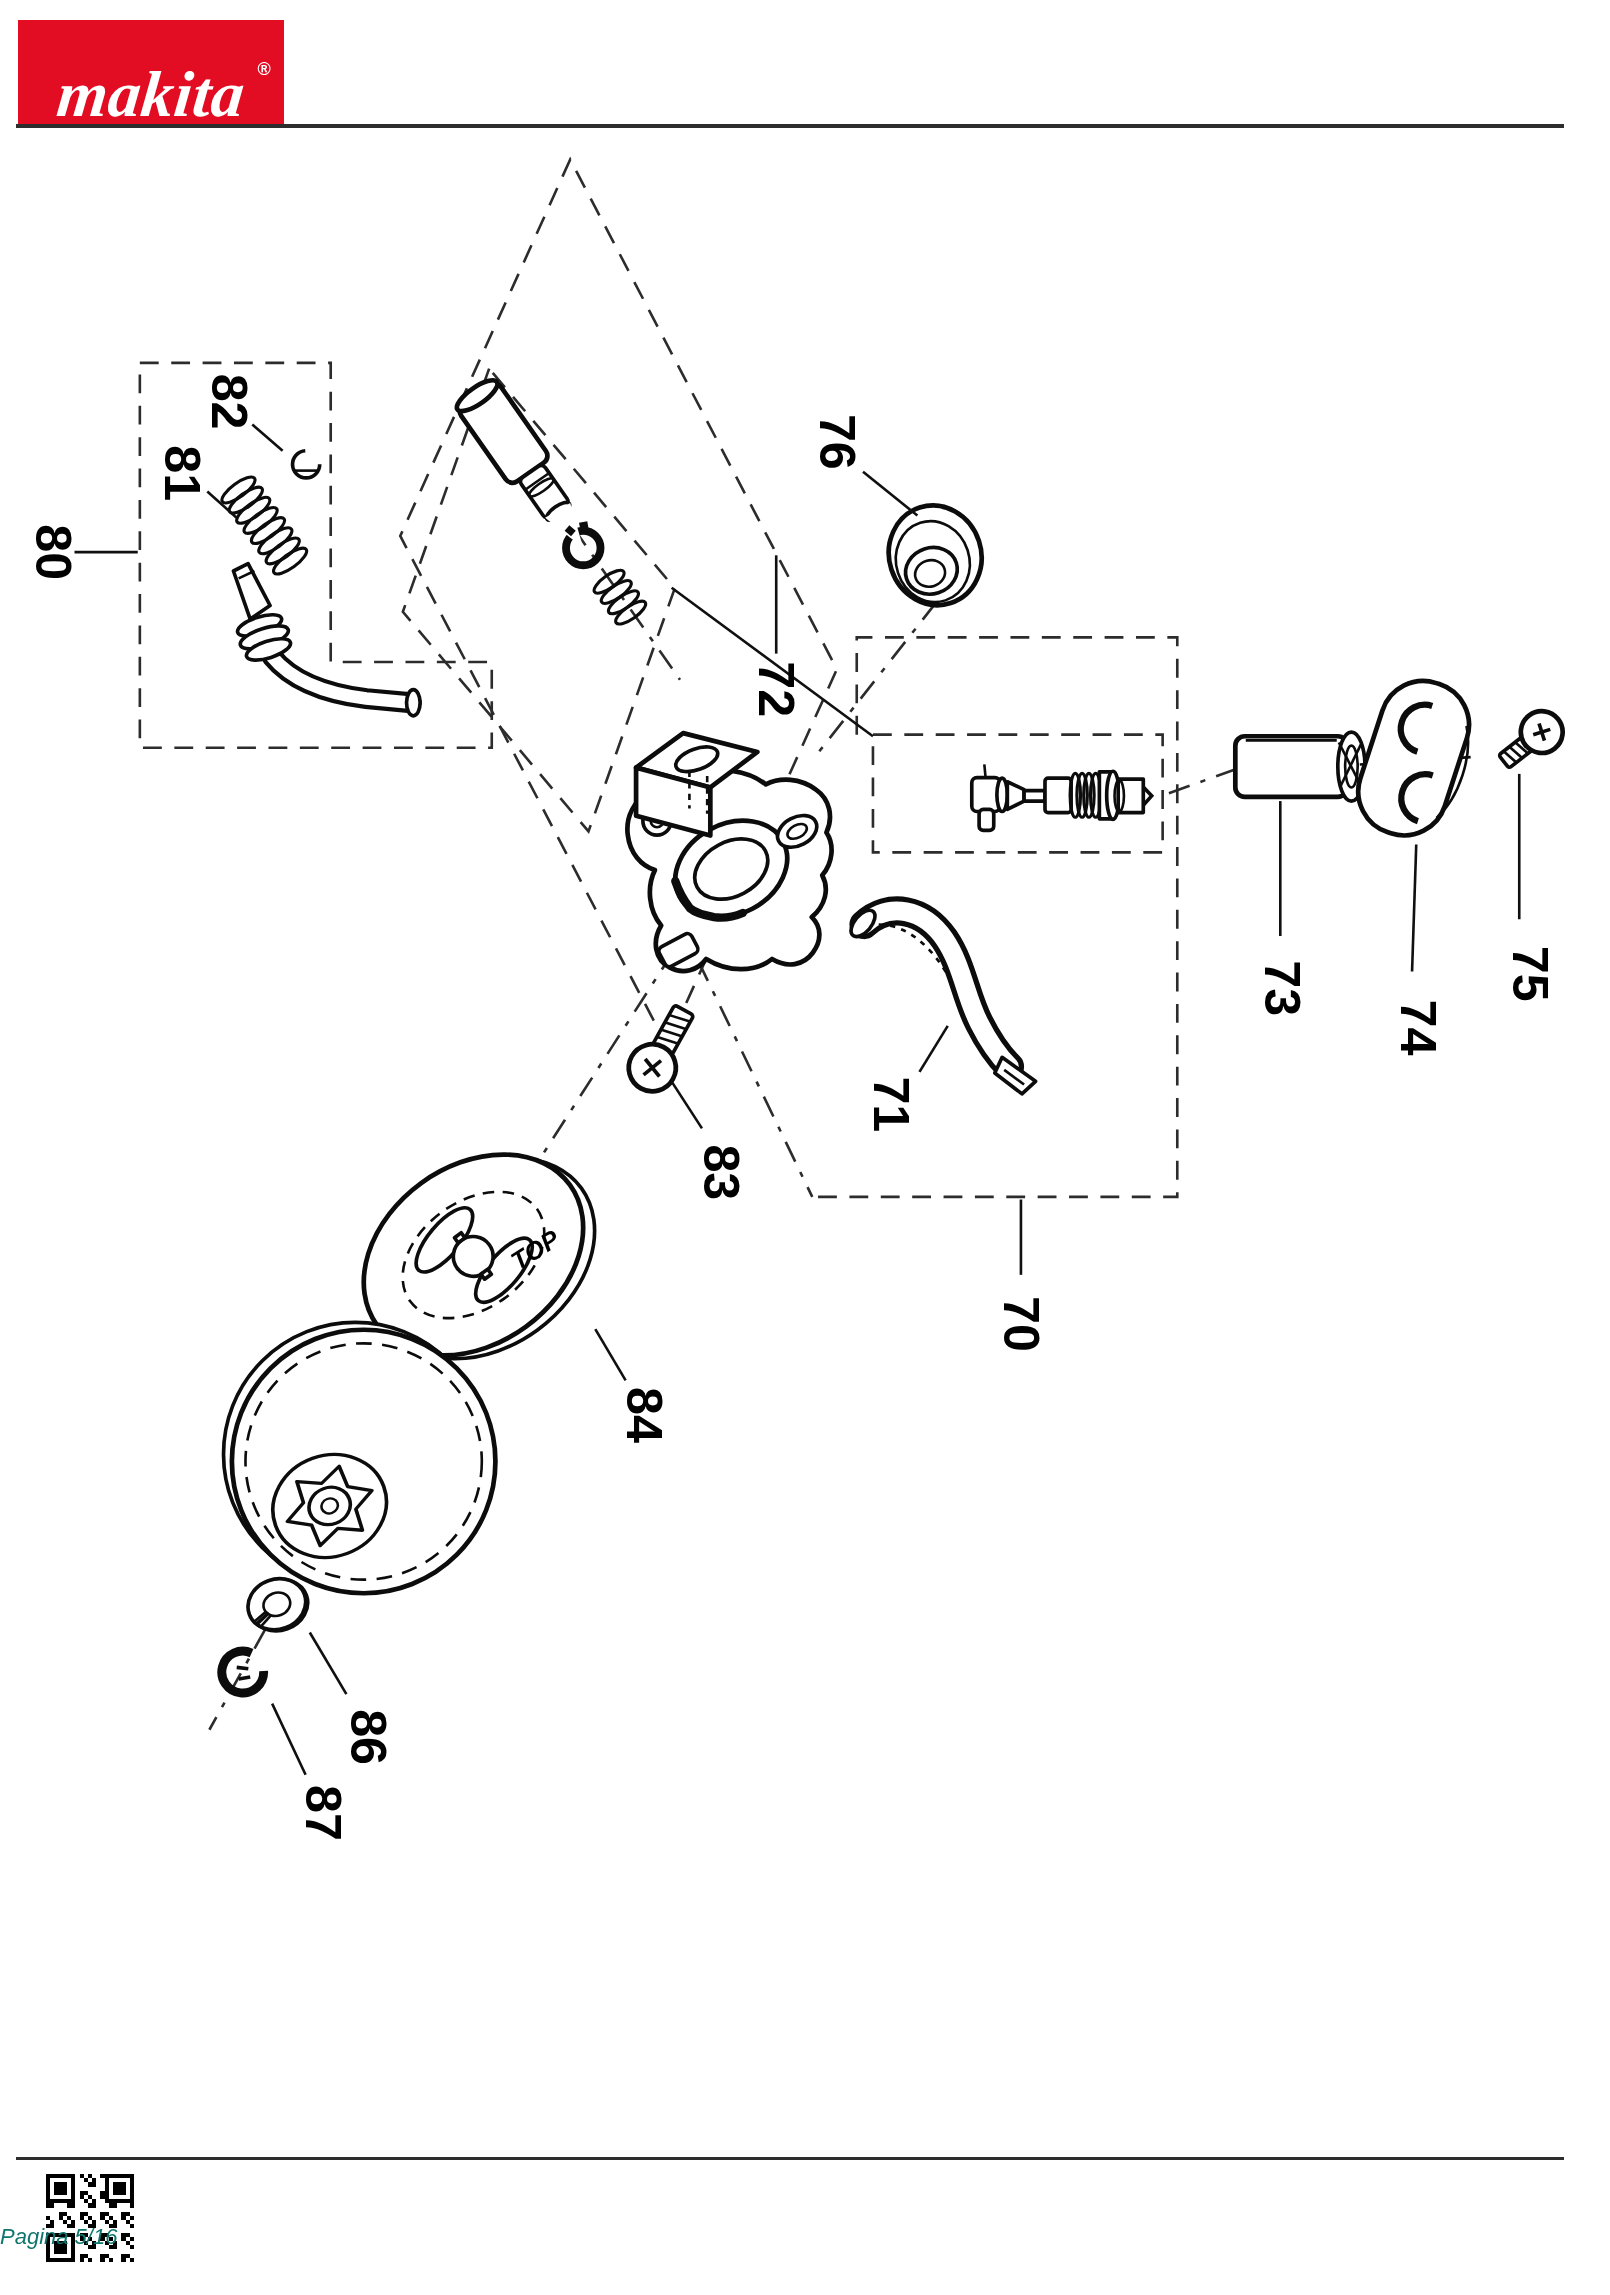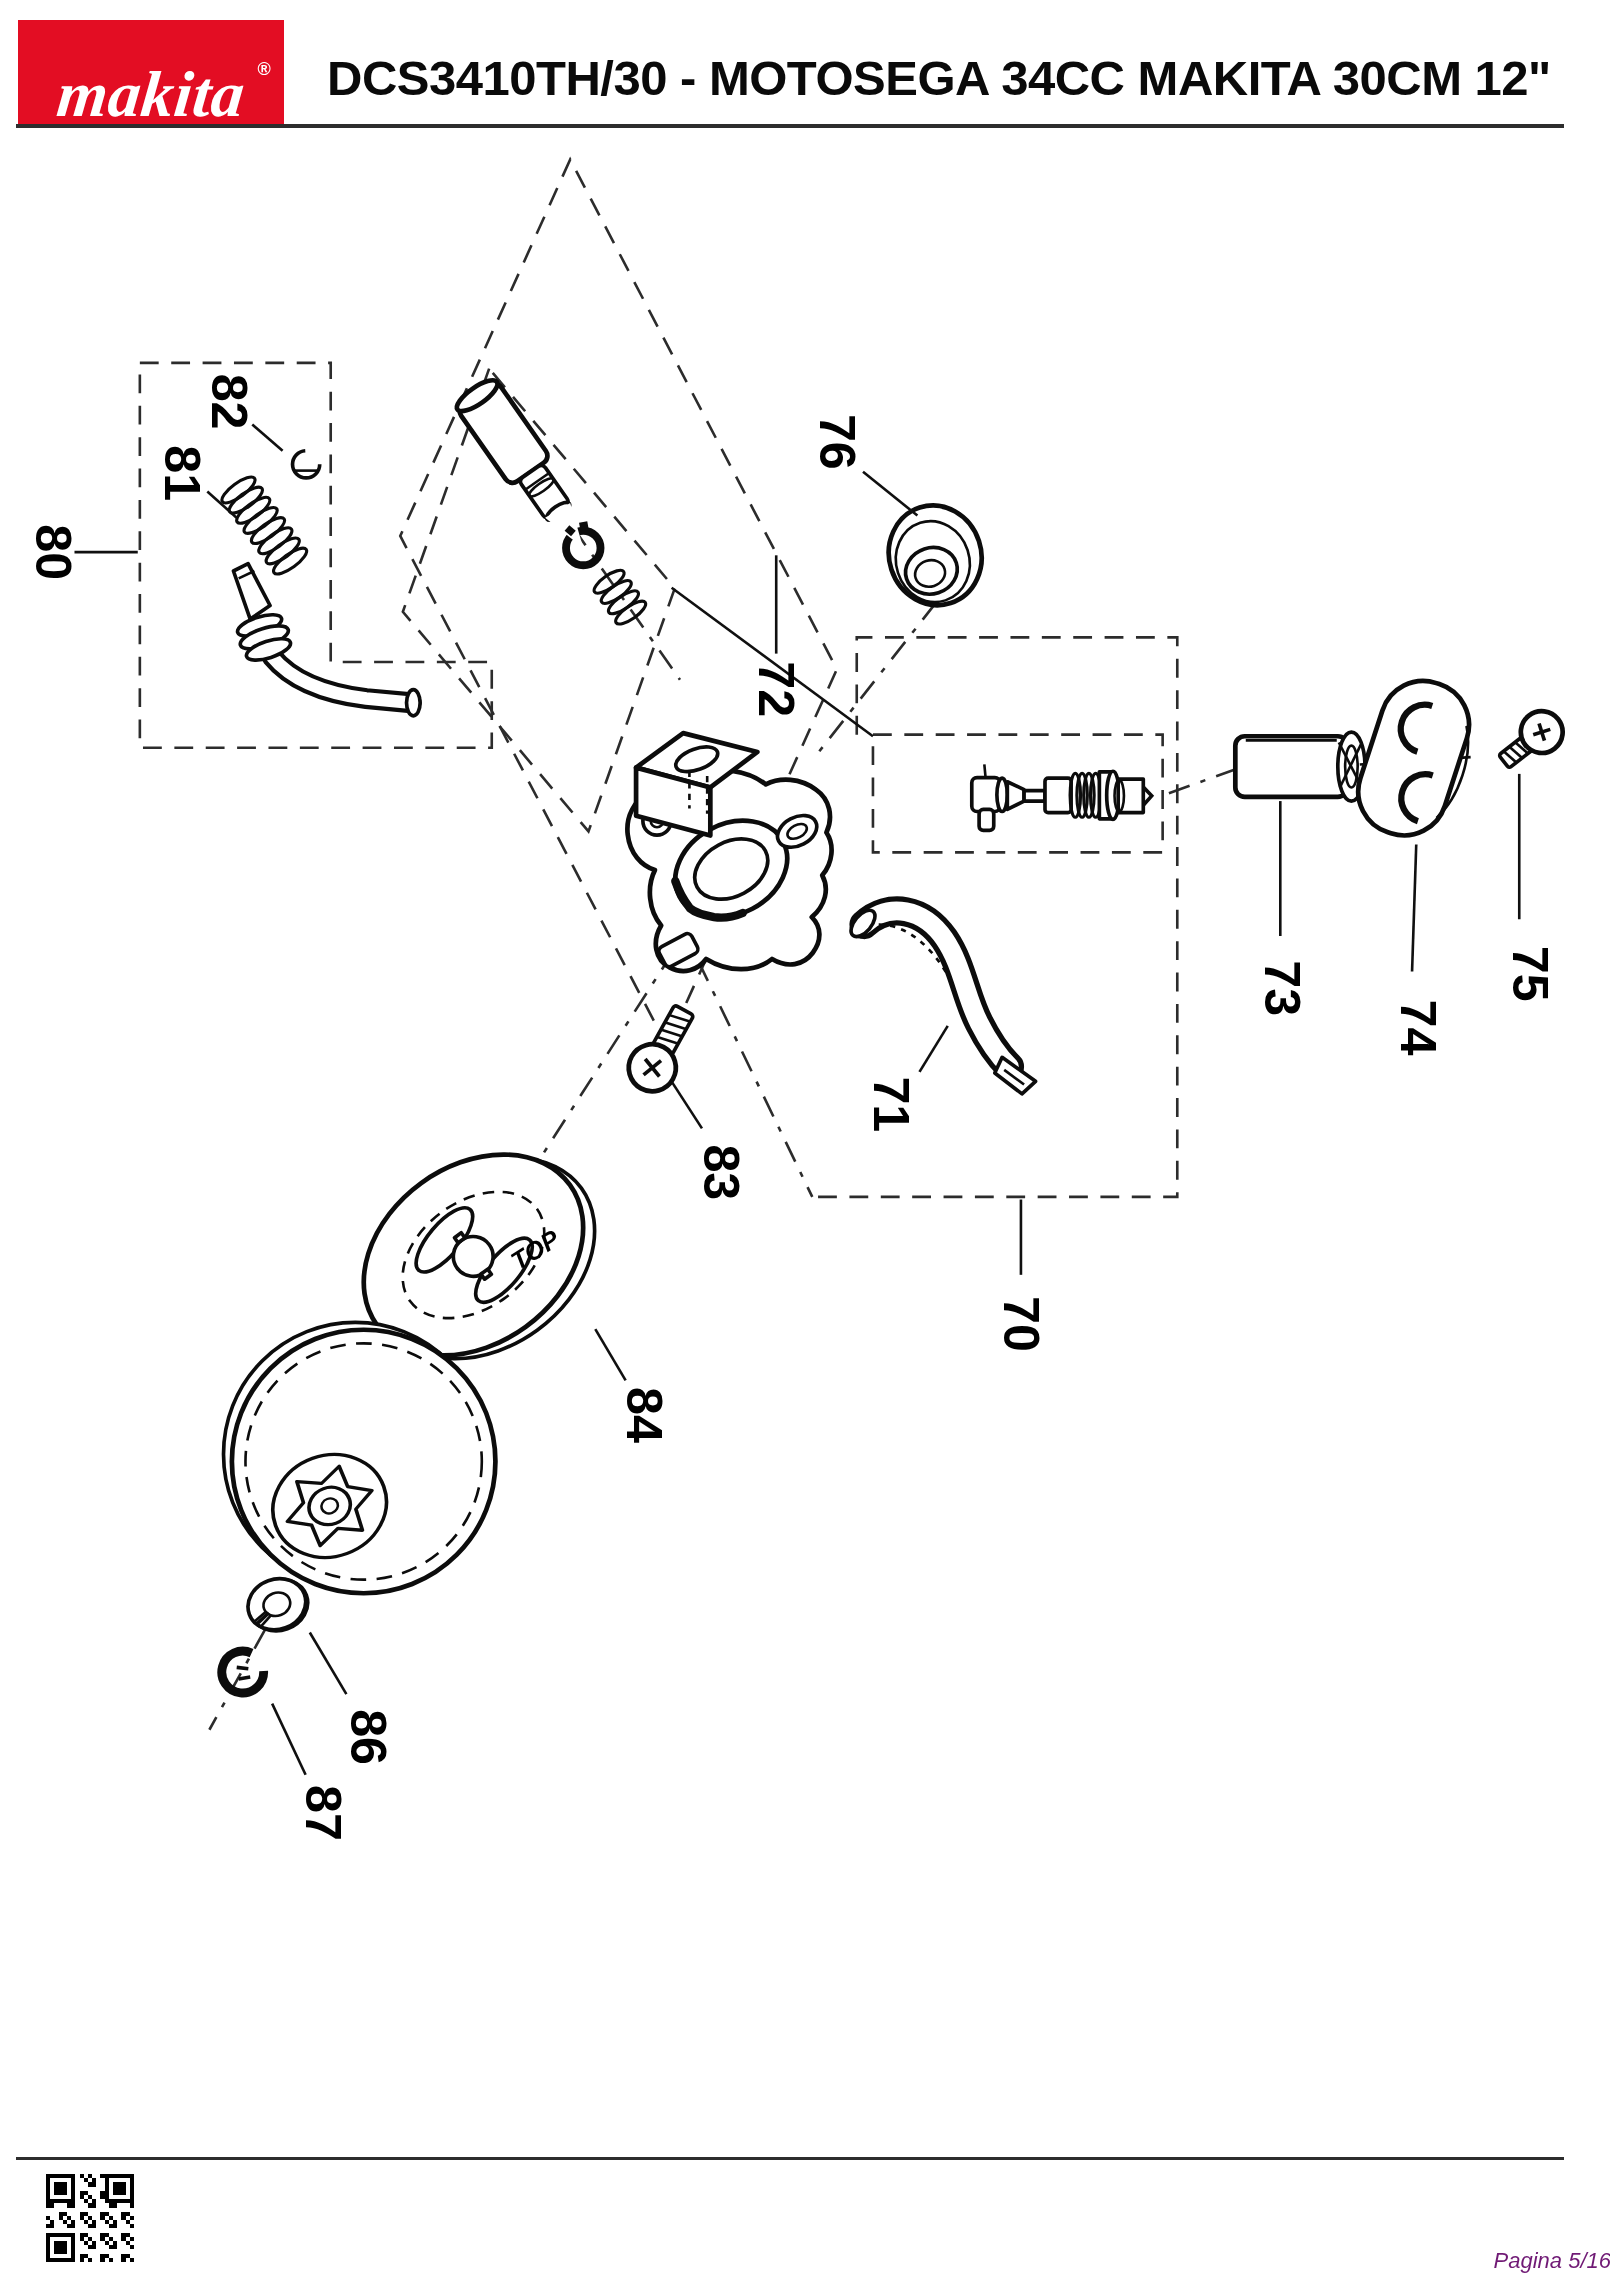--- a/index.html
+++ b/index.html
@@ -11,22 +11,22 @@
   #logo .word{position:absolute;left:0;right:0;bottom:-6.3px;text-align:center;
       color:#fff;font-weight:bold;font-style:italic;font-size:65px;letter-spacing:0.5px;
       transform:skewX(-6deg);font-family:"Liberation Serif",serif;}
   #logo .tm{position:absolute;right:13.6px;top:39px;color:#fff;font-size:18px;font-weight:bold;}
   #title{position:absolute;left:327px;top:50px;font-size:49px;font-weight:bold;
       letter-spacing:-0.5px;white-space:nowrap;color:#0a0a0a;}
   .rule{position:absolute;left:15.7px;width:1548px;background:#2d2d2d;}
   #rule-top{top:124px;height:3.7px;}
   #rule-bottom{top:2157px;height:3.1px;}
   
-  #pageno{position:absolute;left:0;right:0;top:2224px;text-align:right;
-      font-size:22px;font-style:italic;color:#701a75;margin-top:24px;}
+  #pageno{position:absolute;left:0;right:0;top:2224px;text-align:left;
+      font-size:22px;font-style:italic;color:#0f766e;}
   #qr{position:absolute;left:46px;top:2174px;}
   
   #diag{position:absolute;left:0;top:0;}
   .wf{fill:#ffffff;stroke:#0c0c0c;stroke-width:9;stroke-linejoin:round;}
   .wf7{fill:#ffffff;stroke:#0c0c0c;stroke-width:7;stroke-linejoin:round;}
   .ln{fill:none;stroke:#0c0c0c;stroke-width:5;}
   .ln7{fill:none;stroke:#0c0c0c;stroke-width:7;}
   .coil{fill:none;stroke:#0c0c0c;stroke-width:6;}
   .dash{fill:none;stroke:#2c2c2c;stroke-width:5;stroke-dasharray:36 24;}
   .axis{fill:none;stroke:#2c2c2c;stroke-width:5;stroke-dasharray:42 22 10 22;}
@@ -40,21 +40,20 @@
 </head>
 <body>
 
 <div id="page">
 
   <div id="logo">
     <div class="box" style="background: rgb(227, 13, 35);"></div>
     <div class="word">makita</div>
     <div class="tm">®</div>
   </div>
-  <div id="title">DCS3410TH/30 - MOTOSEGA 34CC MAKITA 30CM 12"</div>
   <div id="rule-top" class="rule"></div>
 
   <svg id="diag" width="1611" height="2295" viewBox="0 0 3080 4389">
 
     <g>
 
       <path class="dash" d="M1090,305 L765,1025 L1275,2000 L1600,1280 Z"></path>
 
       <path class="dash" d="M935,705 L770,1170 L1125,1590 L1290,1125 Z"></path>
 

